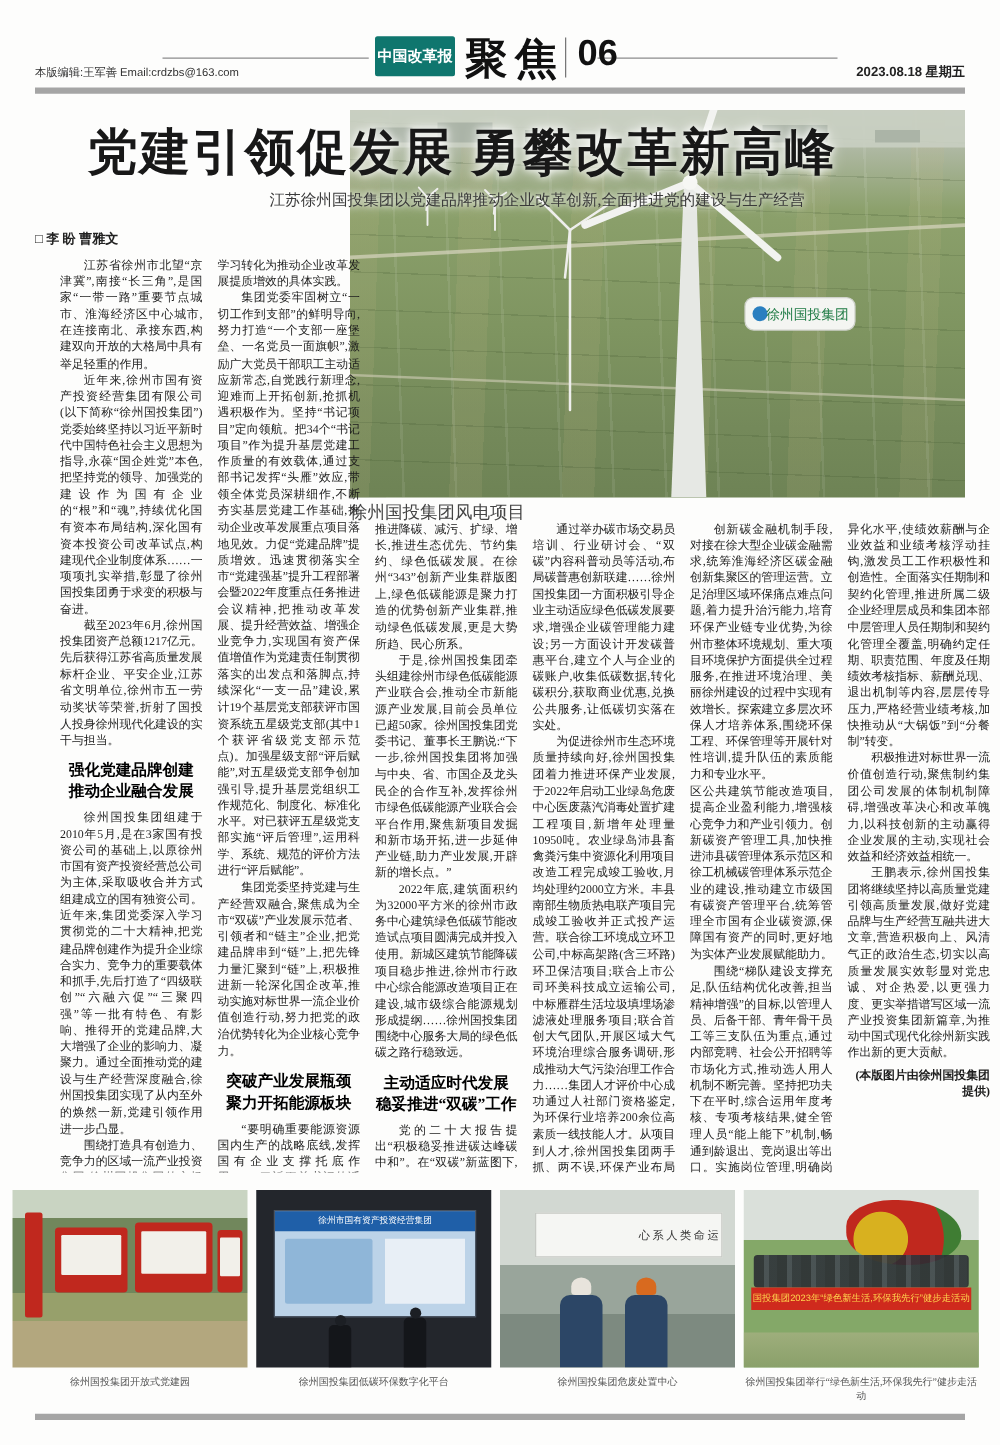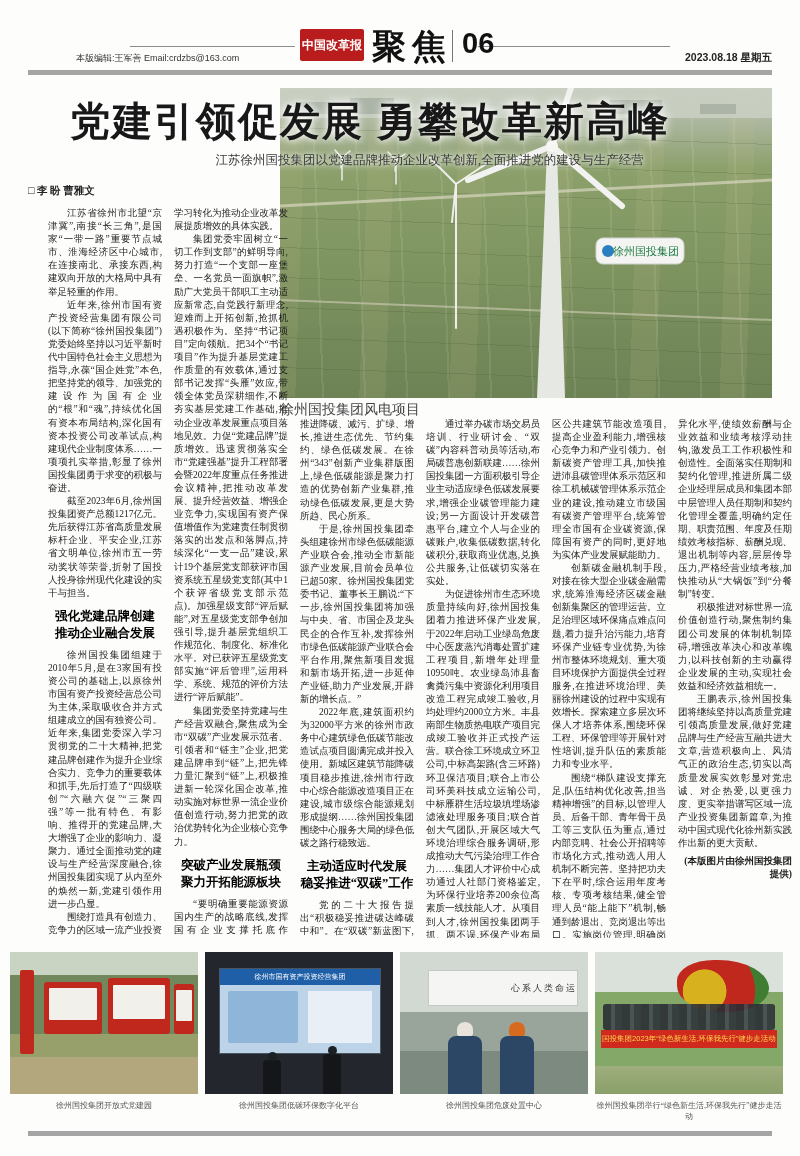--- a/index.html
+++ b/index.html
@@ -1,23 +1,23 @@
 <!DOCTYPE html>
 <html><head>
 <meta charset="utf-8">
 <style>
   html,body{margin:0;padding:0;background:#e8e8e6;}
   .page{position:relative;width:800px;height:1156px;margin:0 auto;background:#fdfdfc;
         font-family:"Liberation Serif","DejaVu Serif",serif;overflow:hidden;}
 
   
-  .ed-info{position:absolute;left:28px;top:52px;font-size:9px;color:#333;font-family:"Liberation Sans",sans-serif;margin-left:48px;}
+  .ed-info{position:absolute;left:28px;top:52px;font-size:9px;color:#333;font-family:"Liberation Sans",sans-serif;}
   .rule-thin-l{position:absolute;left:130px;top:46px;width:165px;height:1px;background:#8c8c8c;}
   .rule-thin-r{position:absolute;left:478px;top:46px;width:192px;height:1px;background:#8c8c8c;}
-  .logo{position:absolute;left:300px;top:29px;width:64px;height:32px;background:#b91c1c;color:#fff;
+  .logo{position:absolute;left:300px;top:29px;width:64px;height:32px;background:#0f766e;color:#fff;
         font-weight:bold;font-size:12px;line-height:32px;text-align:center;border-radius:2px;letter-spacing:0px;}
   .focus{position:absolute;left:372px;top:24px;font-size:34px;font-weight:900;color:#111;letter-spacing:6px;font-family:"Liberation Sans",sans-serif;}
   .pg-divider{position:absolute;left:452px;top:30px;width:1px;height:32px;background:#777;}
   .pg-num{position:absolute;left:462px;top:27px;font-size:29px;font-weight:900;color:#111;font-family:"Liberation Sans",sans-serif;}
   .date-line{position:absolute;right:28px;top:51px;font-size:10.5px;font-weight:bold;color:#222;font-family:"Liberation Sans",sans-serif;}
   .rule-thick{position:absolute;left:28px;width:744px;height:5px;background:#a5a5a5;}
   .rule-top{top:70px;}
   .rule-bottom{top:1131px;}
 
   
@@ -176,22 +176,22 @@
       <p class="para">2022年底,建筑面积约为32000平方米的徐州市政务中心建筑绿色低碳节能改造试点项目圆满完成并投入使用。新城区建筑节能降碳项目稳步推进,徐州市行政中心综合能源改造项目正在建设,城市级综合能源规划形成提纲……徐州国投集团围绕中心服务大局的绿色低碳之路行稳致远。</p>
       <h3 class="subhead">主动适应时代发展
 稳妥推进“双碳”工作</h3>
       <p class="para">党的二十大报告提出“积极稳妥推进碳达峰碳中和”。在“双碳”新蓝图下,徐州国投集团早已立下明确目标——在淮海经济区金融服务中心打造具有重要影响力、创新特色鲜明、高度对外开放的区域碳金融集聚区,努力成为碳管理工作的先行者、示范者。</p>
     </div>
   <div class="col col-b c4">
       <p class="para">通过举办碳市场交易员培训、行业研讨会、“双碳”内容科普动员等活动,布局碳普惠创新联建……徐州国投集团一方面积极引导企业主动适应绿色低碳发展要求,增强企业碳管理能力建设;另一方面设计开发碳普惠平台,建立个人与企业的碳账户,收集低碳数据,转化碳积分,获取商业优惠,兑换公共服务,让低碳切实落在实处。</p>
       <p class="para">为促进徐州市生态环境质量持续向好,徐州国投集团着力推进环保产业发展,于2022年启动工业绿岛危废中心医废蒸汽消毒处置扩建工程项目,新增年处理量10950吨。农业绿岛沛县畜禽粪污集中资源化利用项目改造工程完成竣工验收,月均处理约2000立方米。丰县南部生物质热电联产项目完成竣工验收并正式投产运营。联合徐工环境成立环卫公司,中标高架路(含三环路)环卫保洁项目;联合上市公司环美科技成立运输公司,中标雁群生活垃圾填埋场渗滤液处理服务项目;联合首创大气团队,开展区域大气环境治理综合服务调研,形成推动大气污染治理工作合力……集团人才评价中心成功通过人社部门资格鉴定,为环保行业培养200余位高素质一线技能人才。从项目到人才,徐州国投集团两手抓、两不误,环保产业布局正在徐州大地徐徐展开。</p>
     </div>
   <div class="col col-b c5">
+      <p class="para">创新碳金融机制手段,对接在徐大型企业碳金融需求,统筹淮海经济区碳金融创新集聚区的管理运营。立足治理区域环保痛点难点问题,着力提升治污能力,培育环保产业链专业优势,为徐州市整体环境规划、重大项目环境保护方面提供全过程服务,在推进环境治理、美丽徐州建设的过程中实现有效增长。探索建立多层次环保人才培养体系,围绕环保工程、环保管理等开展针对性培训,提升队伍的素质能力和专业水平。</p>
       <p class="para cont">区公共建筑节能改造项目,提高企业盈利能力,增强核心竞争力和产业引领力。创新碳资产管理工具,加快推进沛县碳管理体系示范区和徐工机械碳管理体系示范企业的建设,推动建立市级国有碳资产管理平台,统筹管理全市国有企业碳资源,保障国有资产的同时,更好地为实体产业发展赋能助力。</p>
-      <p class="para">创新碳金融机制手段,对接在徐大型企业碳金融需求,统筹淮海经济区碳金融创新集聚区的管理运营。立足治理区域环保痛点难点问题,着力提升治污能力,培育环保产业链专业优势,为徐州市整体环境规划、重大项目环境保护方面提供全过程服务,在推进环境治理、美丽徐州建设的过程中实现有效增长。探索建立多层次环保人才培养体系,围绕环保工程、环保管理等开展针对性培训,提升队伍的素质能力和专业水平。</p>
       <p class="para">围绕“梯队建设支撑充足,队伍结构优化改善,担当精神增强”的目标,以管理人员、后备干部、青年骨干员工等三支队伍为重点,通过内部竞聘、社会公开招聘等市场化方式,推动选人用人机制不断完善。坚持把功夫下在平时,综合运用年度考核、专项考核结果,健全管理人员“能上能下”机制,畅通到龄退出、竞岗退出等出口。实施岗位管理,明确岗位基本信息、职级层限、任职资格,推行持证上岗。定期开展双向测评、员工双选等,建立职务与职级并行制度,针对财务管理、法务审计、人力资源、党建群工、监督执纪等管理条线及能源新能源、“双碳”环保等主责主业设置专业职级序列,打通员工职业发展新路径。</p>
     </div>
   <div class="col col-b c6">
       <p class="para cont">异化水平,使绩效薪酬与企业效益和业绩考核浮动挂钩,激发员工工作积极性和创造性。全面落实任期制和契约化管理,推进所属二级企业经理层成员和集团本部中层管理人员任期制和契约化管理全覆盖,明确约定任期、职责范围、年度及任期绩效考核指标、薪酬兑现、退出机制等内容,层层传导压力,严格经营业绩考核,加快推动从“大锅饭”到“分餐制”转变。</p>
       <p class="para">积极推进对标世界一流价值创造行动,聚焦制约集团公司发展的体制机制障碍,增强改革决心和改革魄力,以科技创新的主动赢得企业发展的主动,实现社会效益和经济效益相统一。</p>
       <p class="para">王鹏表示,徐州国投集团将继续坚持以高质量党建引领高质量发展,做好党建品牌与生产经营互融共进大文章,营造积极向上、风清气正的政治生态,切实以高质量发展实效彰显对党忠诚、对企热爱,以更强力度、更实举措谱写区域一流产业投资集团新篇章,为推动中国式现代化徐州新实践作出新的更大贡献。</p>
       <p class="para credit">(本版图片由徐州国投集团提供)</p>
     </div>
 
   <div class="bphoto bp1">

